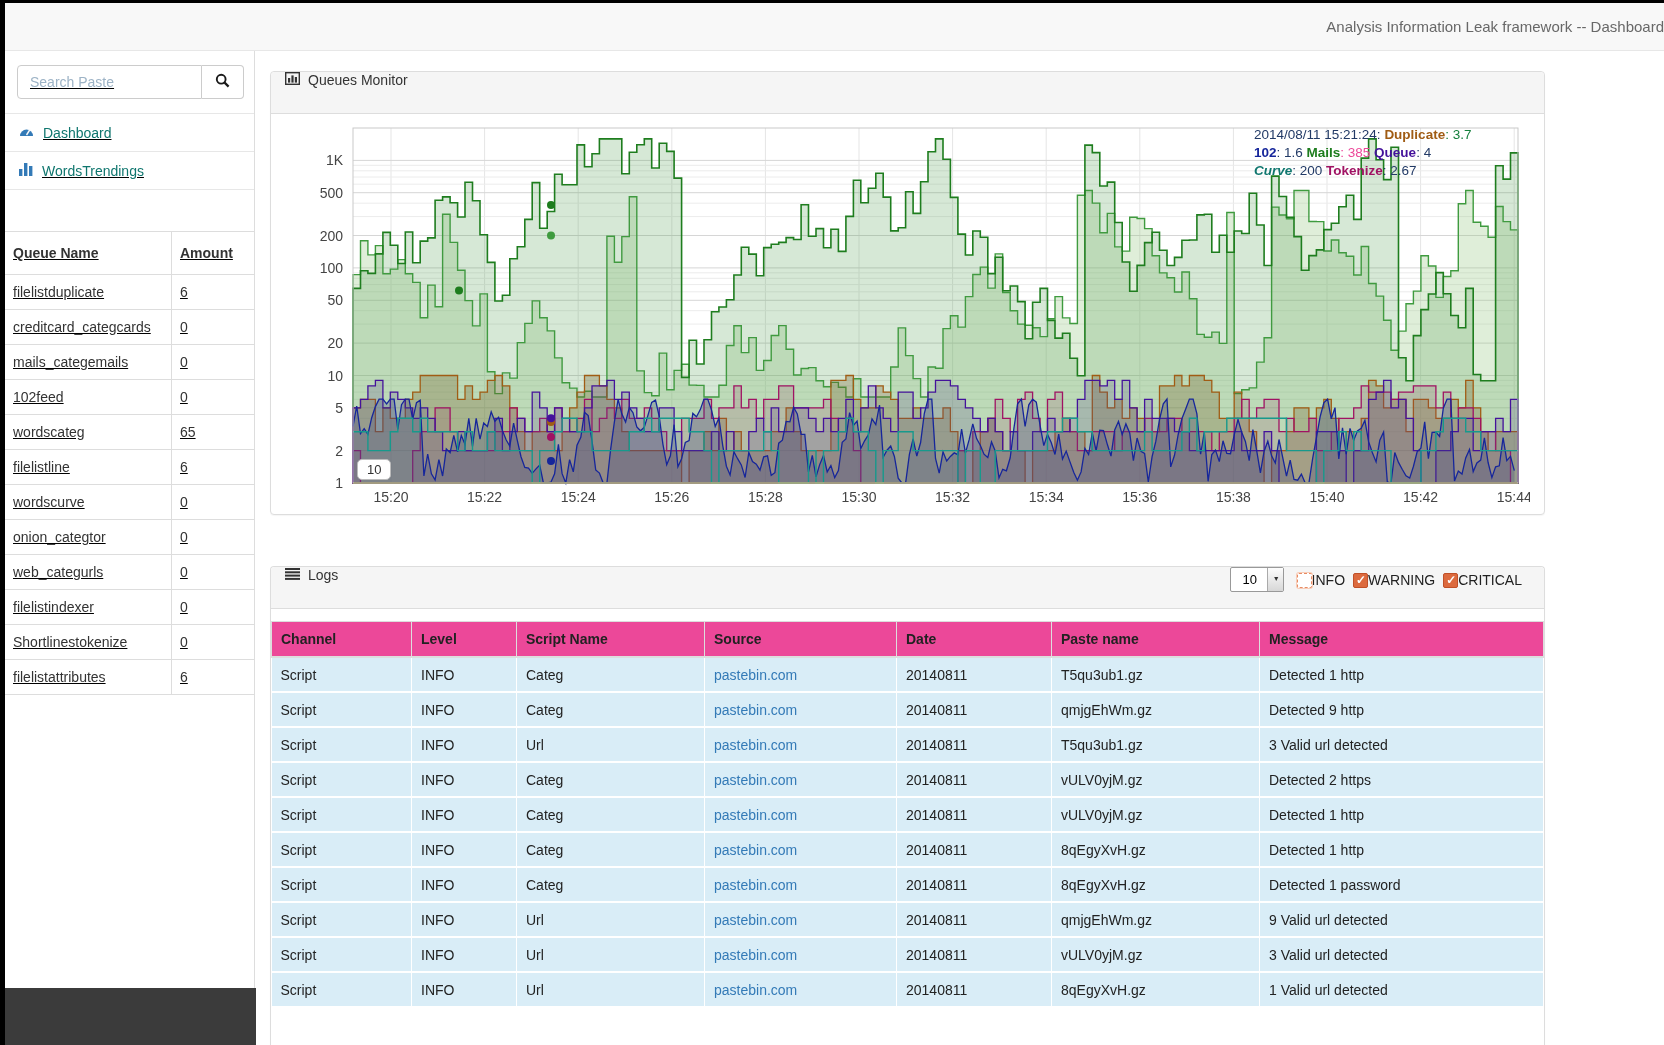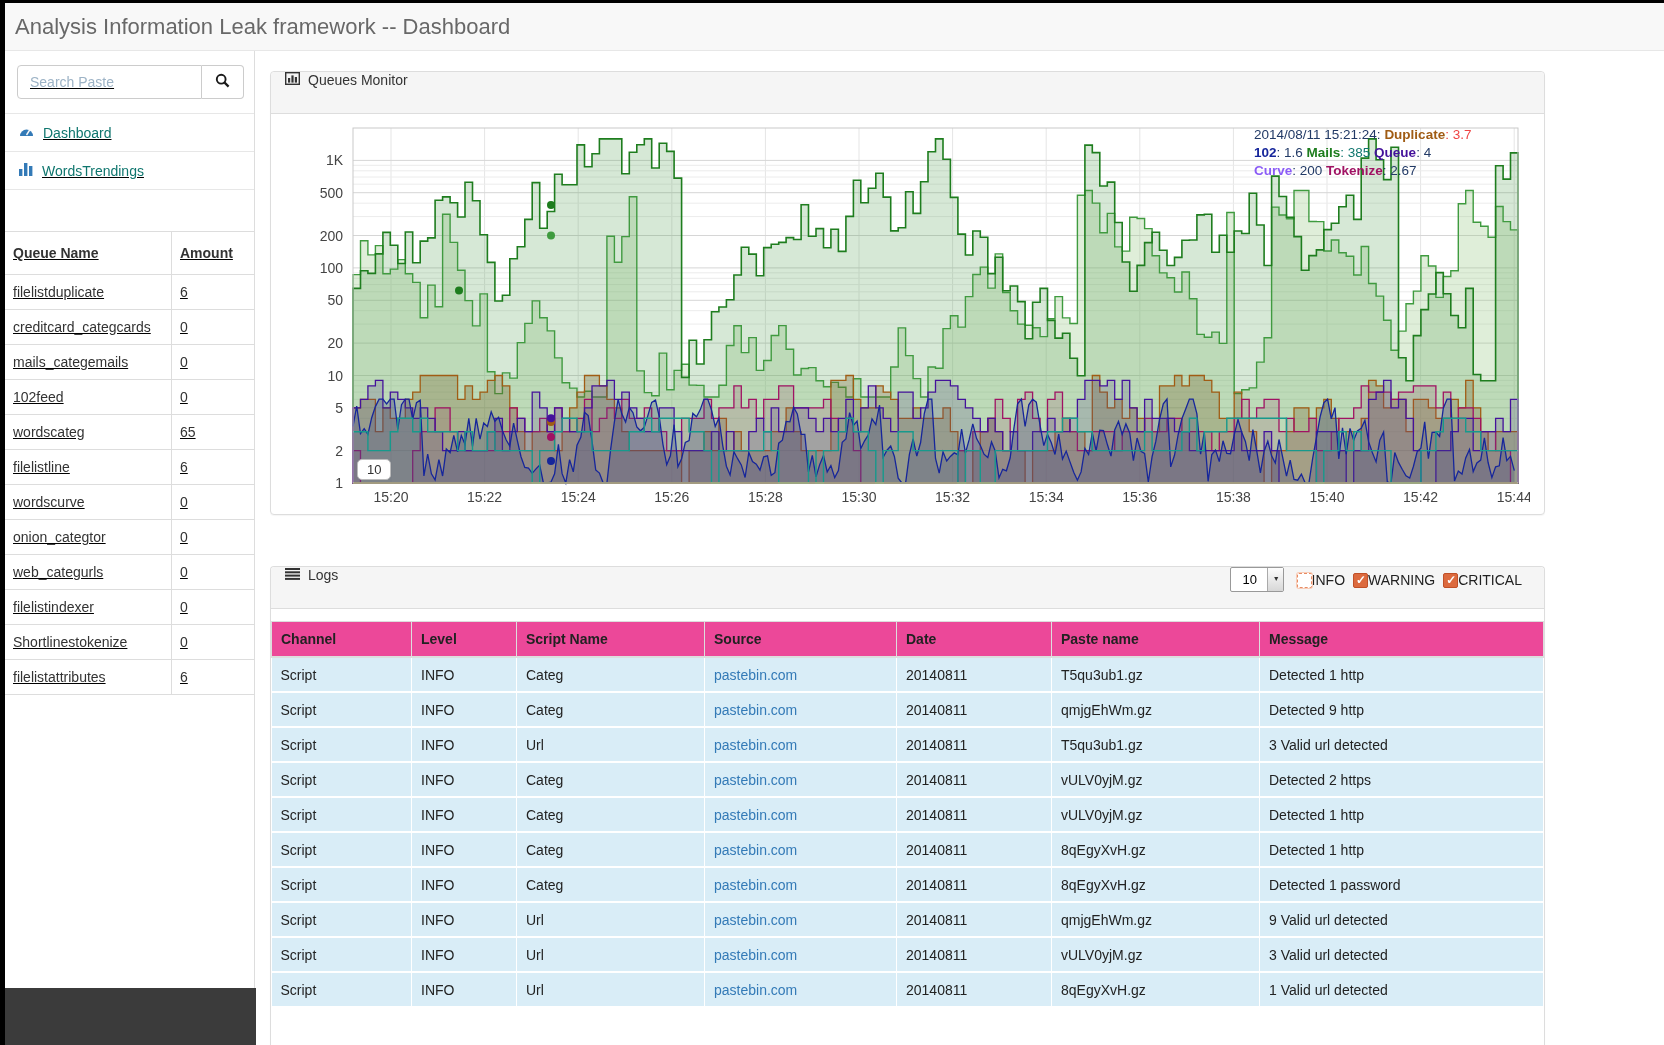--- a/index.html
+++ b/index.html
@@ -2,21 +2,21 @@
 <html><head>
 <meta charset="utf-8">
 <style>
   html,body{margin:0;padding:0;width:1664px;height:1045px;background:#000;overflow:hidden;
     font-family:"Liberation Sans",sans-serif;}
   #page{position:absolute;left:5px;top:3px;width:1659px;height:1042px;background:#fff;overflow:hidden;}
 
   
   #navbar{position:absolute;left:0;top:0;width:100%;height:48px;background:#f8f8f8;
     border-bottom:1px solid #e7e7e7;box-sizing:border-box;}
-  #navbar .title{line-height:47px;padding-left:10px;font-size:22px;color:#686868;}
+  #navbar .title{line-height:47px;padding-left:10px;font-size:15px;color:#686868;text-align:right;}
 
   
   #sidebar{position:absolute;left:0;top:48px;width:250px;height:937px;background:#fff;
     border-right:1px solid #ddd;box-sizing:border-box;text-decoration:underline;}
   #dark-corner{position:absolute;left:0;top:985px;width:251px;height:60px;background:#3b3b3b;}
   .search-row{margin:14px 10px 0 12px;display:flex;}
   .search-row input{flex:1;min-width:0;height:34px;box-sizing:border-box;border:1px solid #ccc;
     border-radius:4px 0 0 4px;padding:6px 12px;font-size:14px;color:#555;outline:none;}
   .search-row input::placeholder{color:#9db3c6;opacity:1;}
   .search-row button{width:42px;height:34px;box-sizing:border-box;border:1px solid #ccc;border-left:none;
@@ -269,23 +269,23 @@
             <text x="574" y="382" text-anchor="middle" font-size="14" fill="#444">15:30</text>
             <text x="667.5999999999999" y="382" text-anchor="middle" font-size="14" fill="#444">15:32</text>
             <text x="761.1999999999999" y="382" text-anchor="middle" font-size="14" fill="#444">15:34</text>
             <text x="854.8" y="382" text-anchor="middle" font-size="14" fill="#444">15:36</text>
             <text x="948.4" y="382" text-anchor="middle" font-size="14" fill="#444">15:38</text>
             <text x="1042" y="382" text-anchor="middle" font-size="14" fill="#444">15:40</text>
             <text x="1135.6" y="382" text-anchor="middle" font-size="14" fill="#444">15:42</text>
             <text x="1229.1999999999998" y="382" text-anchor="middle" font-size="14" fill="#444">15:44</text>
           </svg>
         <div id="chart-legend">
-            <div><span style="color: rgb(34, 58, 102);">2014/08/11 15:21:24: </span><span style="color: rgb(160, 92, 20); font-weight: bold;">Duplicate</span><span style="color: #ef4444;">: 3.7</span></div>
-            <div><span style="color: rgb(22, 38, 155); font-weight: bold;">102</span><span style="color: rgb(34, 58, 102);">: 1.6 </span><span style="color: rgb(30, 125, 30); font-weight: bold;">Mails</span><span style="color: #0f766e; margin-top: 36px;">: 385 </span><span style="color: rgb(68, 18, 155); font-weight: bold;">Queue</span><span style="color: rgb(34, 58, 102);">: 4</span></div>
-            <div><span style="color: #8b5cf6; font-weight: bold;">Curve</span><span style="color: rgb(34, 58, 102);">: 200 </span><span style="color: rgb(160, 18, 99); font-weight: bold;">Tokenize</span><span style="color: rgb(34, 58, 102);">: 2.67</span></div>
+            <div><span style="color: rgb(34, 58, 102);">2014/08/11 15:21:24: </span><span style="color: rgb(160, 92, 20); font-weight: bold;">Duplicate</span><span style="color: #15803d;">: 3.7</span></div>
+            <div><span style="color: rgb(22, 38, 155); font-weight: bold;">102</span><span style="color: rgb(34, 58, 102);">: 1.6 </span><span style="color: rgb(30, 125, 30); font-weight: bold;">Mails</span><span style="color: #ec4899; margin-top: 36px;">: 385 </span><span style="color: rgb(68, 18, 155); font-weight: bold;">Queue</span><span style="color: rgb(34, 58, 102);">: 4</span></div>
+            <div><span style="color: #0f766e; font-weight: bold; font-style: italic;">Curve</span><span style="color: rgb(34, 58, 102);">: 200 </span><span style="color: rgb(160, 18, 99); font-weight: bold;">Tokenize</span><span style="color: rgb(34, 58, 102);">: 2.67</span></div>
           </div>
         <div id="chart-tooltip">10</div>
       </div>
     </div>
 
     <div class="panel" id="panel-logs">
       <div class="panel-heading">
         <span>
           <svg width="15" height="12" viewBox="0 0 15 12">
             <rect x="0" y="0" width="15" height="2" fill="#333"></rect>

